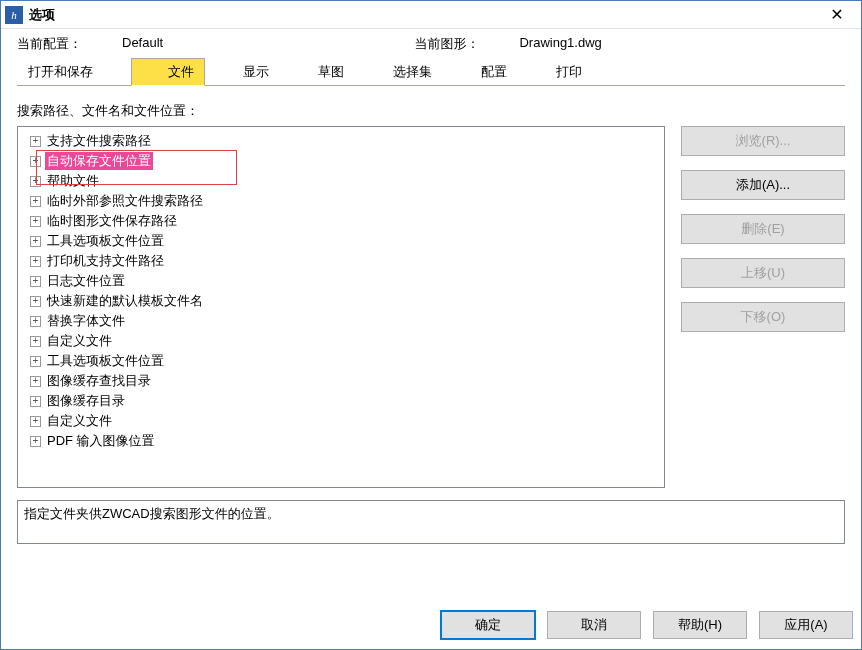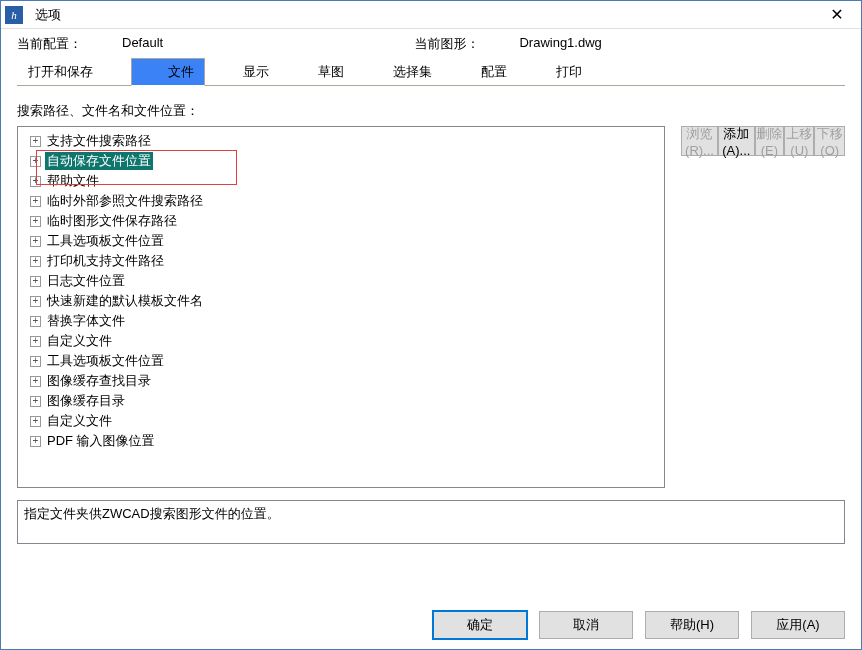--- a/index.html
+++ b/index.html
@@ -1,42 +1,42 @@
 <!DOCTYPE html>
 <html><head>
 <meta charset="utf-8">
 <style>
   * { margin: 0; padding: 0; box-sizing: border-box; }
   body { font-family: "Microsoft YaHei", "SimSun", sans-serif; font-size: 13px; background: #fff; color: #000; }
   .window { width: 862px; height: 650px; border: 1px solid #4a7bb5; background: #fff; position: relative; }
   .titlebar { height: 28px; background: #fff; display: flex; align-items: center; padding: 0 4px; border-bottom: 1px solid #e0e0e0; }
   .titlebar-icon { width: 18px; height: 18px; background: #2a5fa8; color: #fff; display: flex; align-items: center; justify-content: center; font-style: italic; font-size: 11px; font-family: serif; }
-  .titlebar-text { margin-left: 12px; flex: 1; }
+  .titlebar-text { margin-left: 6px; flex: 1; font-weight: bold; }
   .titlebar-close { width: 40px; height: 100%; display: flex; align-items: center; justify-content: center; cursor: pointer; font-size: 16px; }
   .info-row { display: flex; padding: 6px 16px 4px 16px; }
   .info-label { margin-right: 40px; }
   .info-value { }
   .info-group { display:flex; width: 48%; }
   .tabs { display: flex; border-bottom: 1px solid #aca899; margin: 0 16px; gap: 27px; }
   .tab { padding: 4px 10px; border: 1px solid transparent; border-bottom: none; cursor: pointer; position: relative; top: 1px; }
-  .tab.active { border-color: #aca899; background: #3b82f6; border-bottom: 1px solid #fff; padding-left: 36px; }
+  .tab.active { border-color: #aca899; background: #fde047; border-bottom: 1px solid #fff; padding-left: 36px; }
   .content { padding: 16px 16px 4px 16px; display: flex; flex-direction: column; height: 562px; }
   .content-label { margin-bottom: 6px; }
   .main-row { display: flex; gap: 16px; flex:0 0 auto; }
   .tree-box { flex: 1; height: 362px; border: 1px solid #828790; padding: 4px; overflow: auto; background:#fff;}
-  .side-buttons { width: 164px; display: flex; }
+  .side-buttons { width: 164px; display: flex; flex-direction: column; gap: 14px; }
   .side-btn { height: 30px; background: #e1e1e1; border: 1px solid #adadad; cursor: pointer; display:flex; align-items:center; justify-content:center; font-size:13px; font-family: inherit;}
   .side-btn.disabled { color: #a0a0a0; }
   .tree-item { display: flex; align-items: center; height: 20px; padding-left: 8px; cursor: pointer; white-space: nowrap;}
   .expander { width: 11px; height: 11px; border: 1px solid #999; display:flex; align-items:center; justify-content:center; margin-right: 4px; font-size:10px; line-height:1; color:#555; flex-shrink:0;}
   .tree-label { padding: 0 2px; }
-  .tree-label.selected { background: #0f766e; color: #fff; }
+  .tree-label.selected { background: #ec4899; color: #fff; }
   .highlight-box { position:absolute; left:35px; top:149px; width:201px; height:35px; border:1px solid #e04040; pointer-events:none;}
   .desc-box { margin-top: 12px; height: 44px; border: 1px solid #828790; padding: 4px 6px; }
-  .bottom-buttons { position:absolute; bottom:10px; right:16px; display:flex; gap:12px;}
+  .bottom-buttons { position:absolute; bottom:10px; right:8px; display:flex; gap:12px;}
   .bot-btn { width:94px; height:28px; background:#e1e1e1; border:1px solid #adadad; cursor:pointer; display:flex; align-items:center; justify-content:center; font-size:13px; font-family:inherit;}
   .bot-btn.primary { border:1px solid #0078d7; outline:1px solid #0078d7;}
 </style>
 </head>
 <body>
 
 <div class="window">
   <div class="titlebar">
     <div class="titlebar-icon">h</div>
     <div class="titlebar-text">选项</div>

